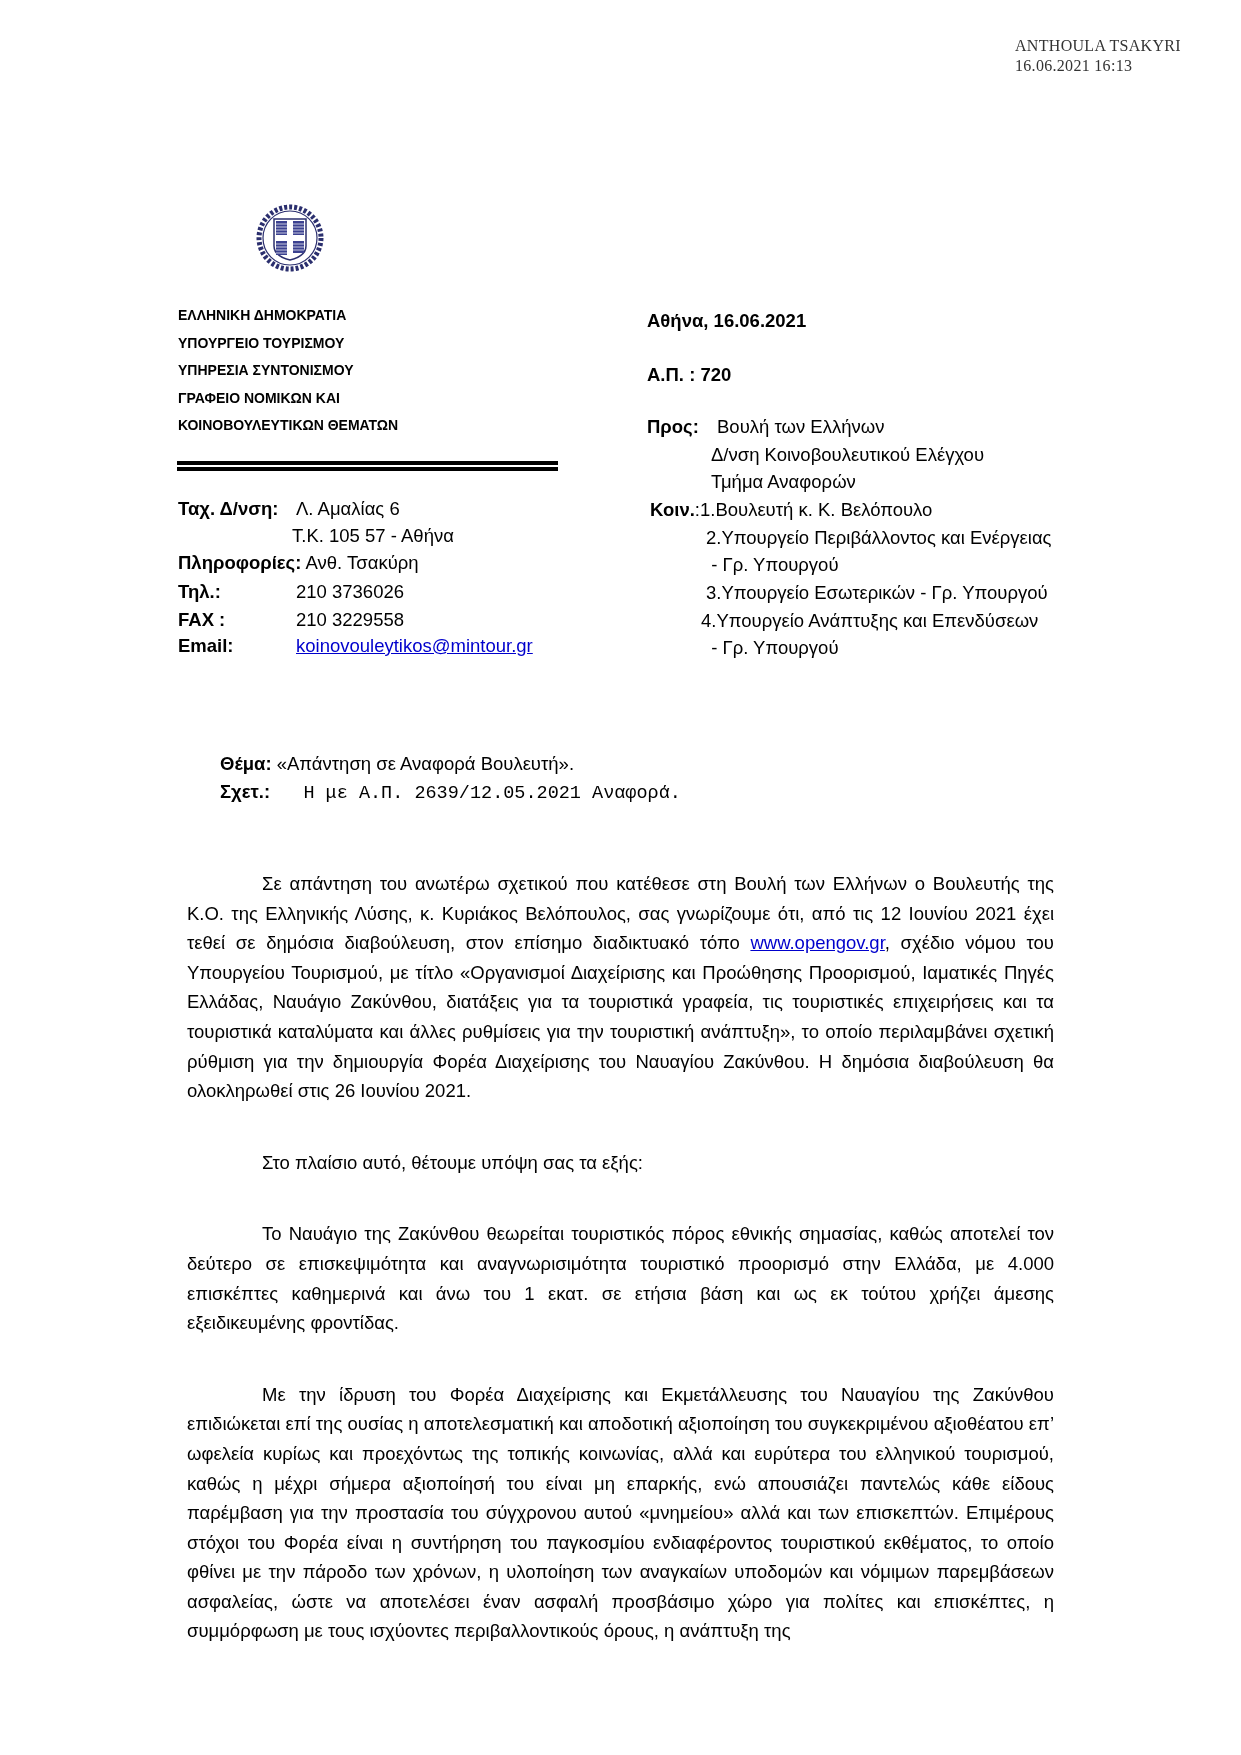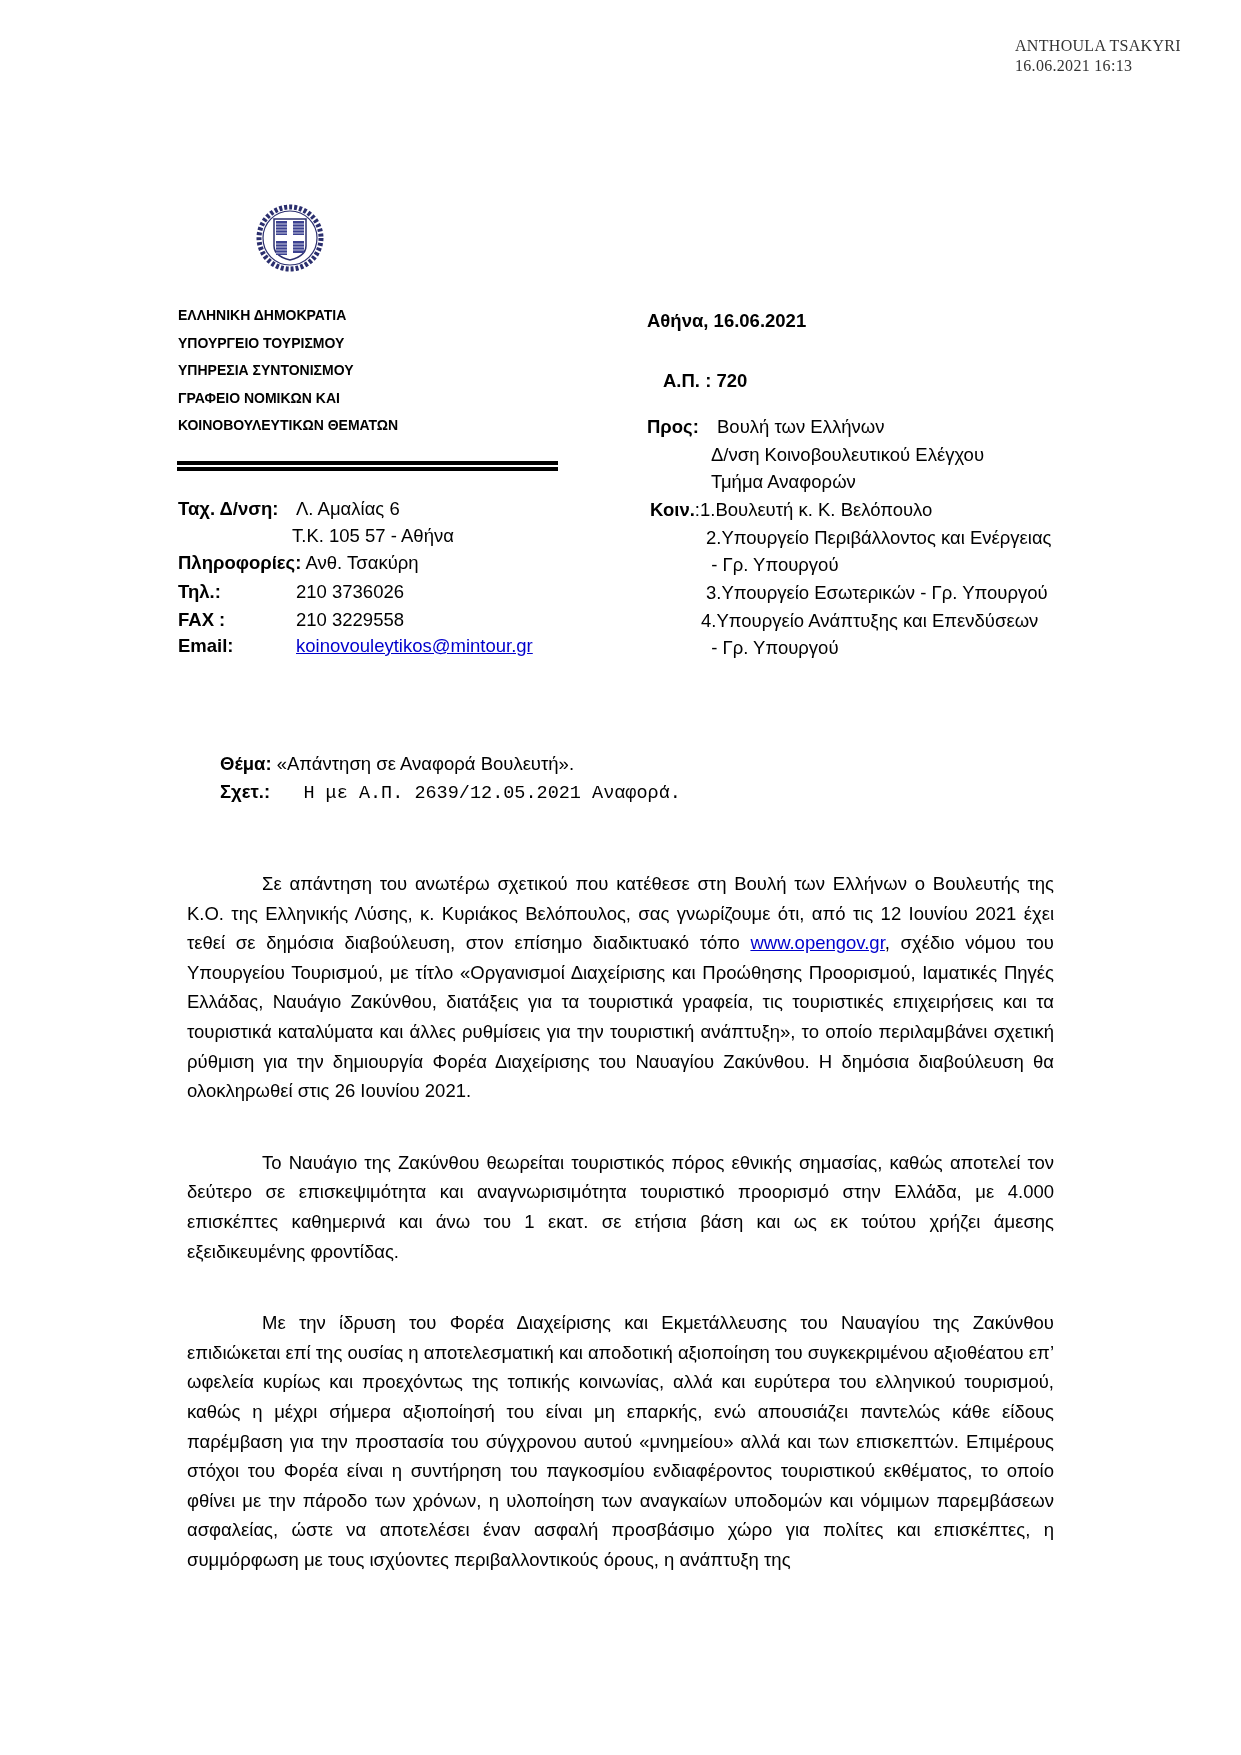--- a/index.html
+++ b/index.html
@@ -107,21 +107,21 @@
     <span class="val">210 3229558</span>
   </div>
   <div class="row" style="top:137px;">
     <span class="lbl">Email:</span>
     <a class="val link">koinovouleytikos@mintour.gr</a>
   </div>
 </div>
 
 <div class="right-col">
   <div class="line bold" style="top:0; left:0;">Αθήνα, 16.06.2021</div>
-  <div class="line bold" style="top:54px; left:16px;margin-top:6px;">
+  <div class="line bold" style="top:54px; left:0;">
     <span>Α.Π.  :</span>
     <span>720</span>
   </div>
   <div class="line" style="top:106px; left:0;">
     <span class="bold">Προς:</span>
   </div>
   <div class="line" style="top:106px; left:70px;">Βουλή των Ελλήνων</div>
   <div class="line" style="top:134px; left:64px;">Δ/νση Κοινοβουλευτικού Ελέγχου</div>
   <div class="line" style="top:161px; left:64px;">Τμήμα Αναφορών</div>
   <div class="line" style="top:189px; left:3px;">
@@ -140,15 +140,16 @@
   </div>
   <div>
     <span class="bold">Σχετ.:</span><span style="white-space:pre;font-family:Liberation Mono, monospace;">   Η με Α.Π. 2639/12.05.2021 Αναφορά.</span>
   </div>
 </div>
 
 <div class="body-text">
   <p>
     <span>Σε απάντηση του ανωτέρω σχετικού που κατέθεσε στη Βουλή των Ελλήνων ο Βουλευτής της Κ.Ο. της Ελληνικής Λύσης, κ. Κυριάκος Βελόπουλος, σας γνωρίζουμε ότι, από τις 12 Ιουνίου 2021 έχει τεθεί σε δημόσια διαβούλευση, στον επίσημο διαδικτυακό τόπο </span><a class="link">www.opengov.gr</a><span>, σχέδιο νόμου του Υπουργείου Τουρισμού, με τίτλο «Οργανισμοί Διαχείρισης και Προώθησης Προορισμού, Ιαματικές Πηγές Ελλάδας, Ναυάγιο Ζακύνθου, διατάξεις για τα τουριστικά γραφεία, τις τουριστικές επιχειρήσεις και τα τουριστικά καταλύματα και άλλες ρυθμίσεις για την τουριστική ανάπτυξη», το οποίο περιλαμβάνει σχετική ρύθμιση για την δημιουργία Φορέα Διαχείρισης του Ναυαγίου Ζακύνθου. Η δημόσια διαβούλευση θα ολοκληρωθεί στις 26 Ιουνίου 2021.</span>
   </p>
+  <p>Στο πλαίσιο αυτό, θέτουμε υπόψη σας τα εξής:</p>
   <p>Το Ναυάγιο της Ζακύνθου θεωρείται τουριστικός πόρος εθνικής σημασίας, καθώς αποτελεί τον δεύτερο σε επισκεψιμότητα  και αναγνωρισιμότητα τουριστικό προορισμό στην Ελλάδα, με 4.000 επισκέπτες καθημερινά και άνω του 1 εκατ. σε ετήσια βάση και ως εκ τούτου χρήζει άμεσης εξειδικευμένης φροντίδας.</p>
   <p>Με την ίδρυση του Φορέα Διαχείρισης και Εκμετάλλευσης του Ναυαγίου της Ζακύνθου επιδιώκεται επί της ουσίας η αποτελεσματική και αποδοτική αξιοποίηση του συγκεκριμένου αξιοθέατου επ’ ωφελεία κυρίως και προεχόντως της τοπικής κοινωνίας, αλλά και ευρύτερα του ελληνικού τουρισμού, καθώς η μέχρι σήμερα  αξιοποίησή του είναι μη επαρκής, ενώ απουσιάζει παντελώς κάθε είδους παρέμβαση για την προστασία του σύγχρονου αυτού «μνημείου» αλλά και των επισκεπτών. Επιμέρους στόχοι του Φορέα είναι η  συντήρηση του παγκοσμίου ενδιαφέροντος τουριστικού εκθέματος, το οποίο φθίνει με την πάροδο των χρόνων, η υλοποίηση των αναγκαίων υποδομών και νόμιμων παρεμβάσεων ασφαλείας, ώστε να αποτελέσει έναν ασφαλή προσβάσιμο χώρο για πολίτες και επισκέπτες, η συμμόρφωση με τους ισχύοντες περιβαλλοντικούς όρους, η ανάπτυξη της</p>
 </div>
 
 </body></html>

